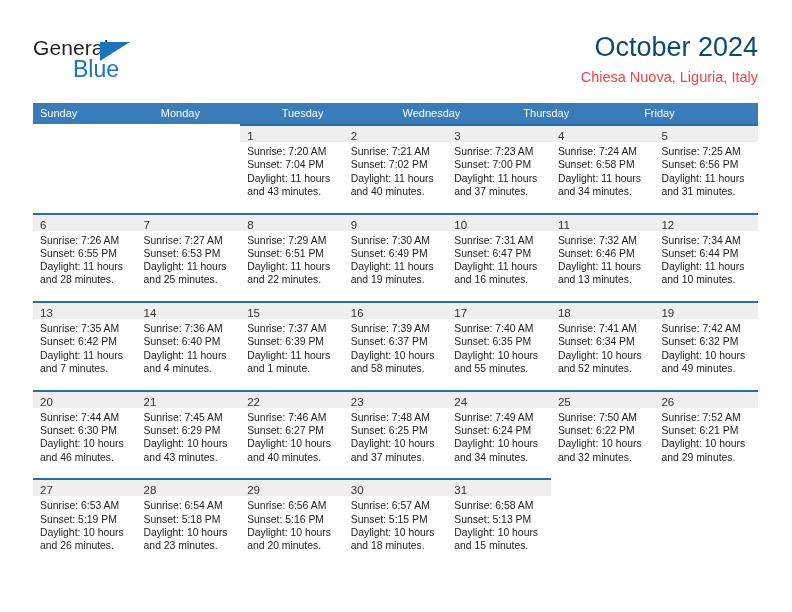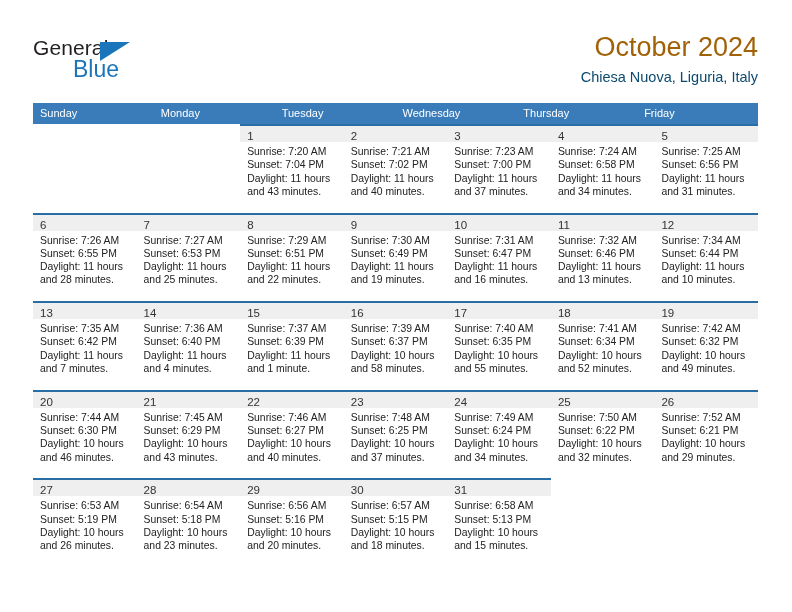--- a/index.html
+++ b/index.html
@@ -66,27 +66,27 @@
   }
 
   .titles {
     position: absolute;
     right: 0;
     top: 0;
     text-align: right;
   }
   .month-title {
     font-size: 27px;
-    color: #a16207;
+    color: #0c4a6e;
     line-height: 34px;
     white-space: nowrap;
   }
   .location-subtitle {
     font-size: 14.5px;
-    color: #0c4a6e;
+    color: #ef4444;
     line-height: 22px;
     margin-top: 2px;
     white-space: nowrap;
   }
 
   
   .calendar {
     position: absolute;
     left: 33px;
     top: 103px;

